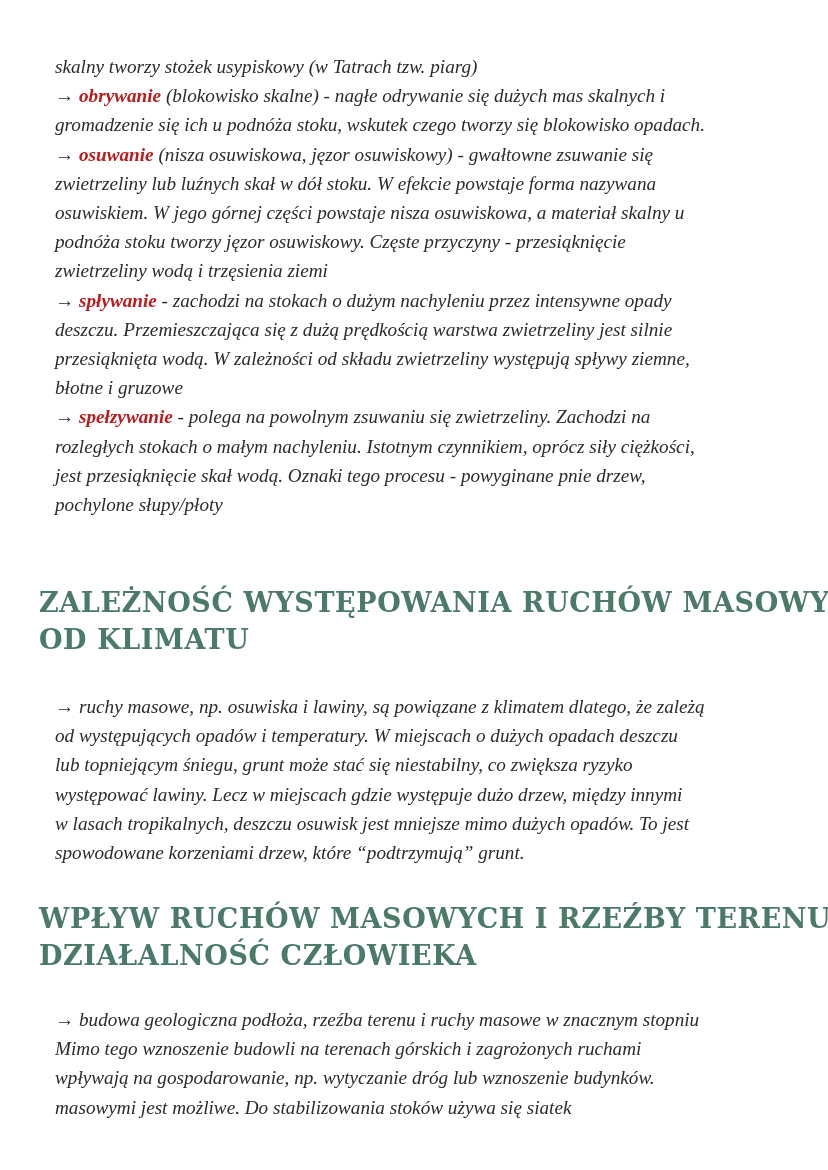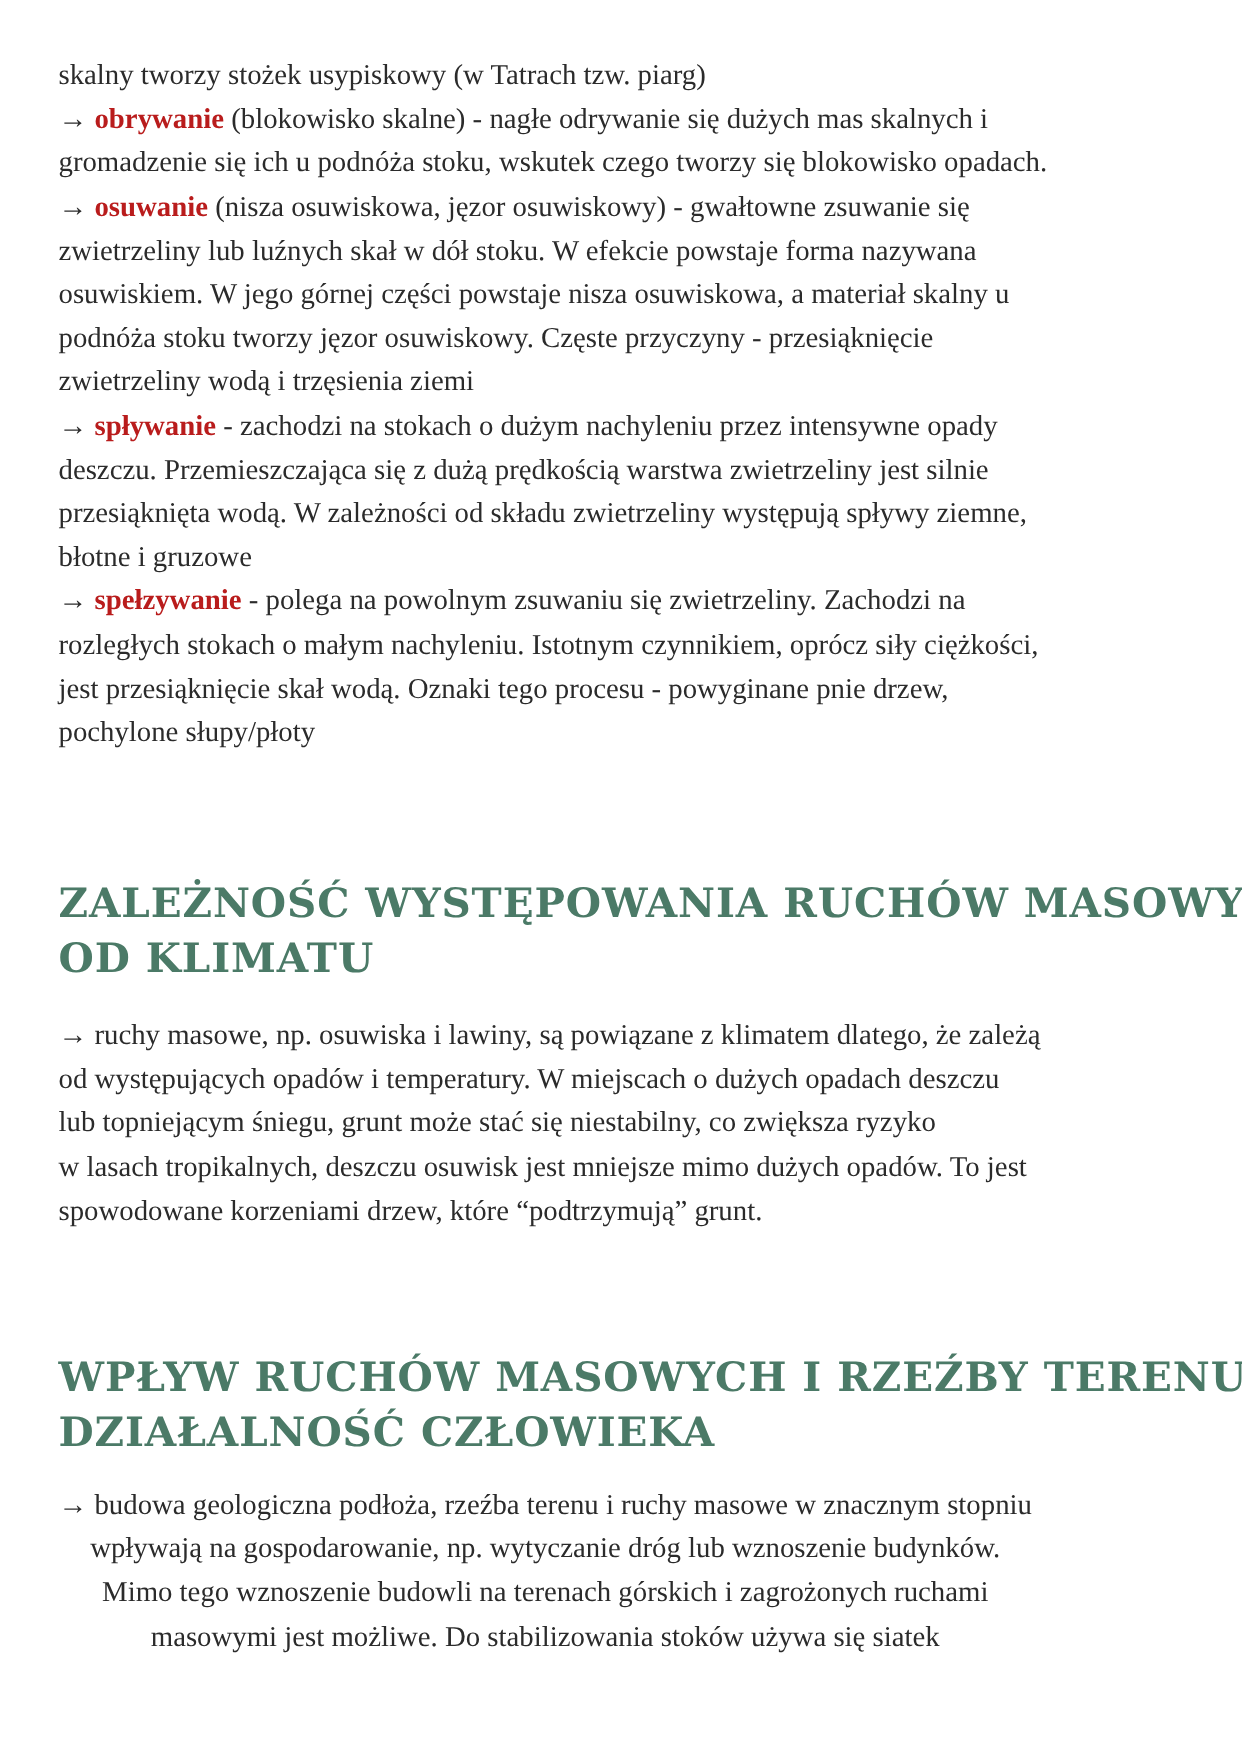--- a/index.html
+++ b/index.html
@@ -2,38 +2,38 @@
 <html><head>
 <meta charset="utf-8">
 <style>
   html, body { margin: 0; padding: 0; background: #ffffff; }
   body {
     width: 828px; height: 1170px; overflow: hidden; position: relative;
     font-family: "Liberation Serif", "DejaVu Serif", serif;
     color: #2b2b2b;
   }
   .page { position: absolute; left: 39px; top: 36px; width: 760px; }
-  .para { font-size: 19.2px; line-height: 29.2px; margin: 0; }
+  .para { font-size: 19.2px; line-height: 29.2px; margin: 16px; font-style: italic; }
   .line { display: block; white-space: nowrap; }
   .term { font-weight: bold; color: #b91c1c; }
   .heading {
     font-family: "DejaVu Serif", "Liberation Serif", serif;
     color: #4b7a67;
     text-transform: uppercase;
     font-size: 27px;
     line-height: 37px;
     letter-spacing: 0.6px;
     font-weight: bold;
     margin: 0;
   }
   .heading .hline { display: block; white-space: nowrap; }
   #h1 { position: absolute; top: 548px; left: 0; }
   #p2 { position: absolute; top: 640px; left: 0; }
   #h2 { position: absolute; top: 864px; left: 0; }
-  #p3 { position: absolute; top: 953px; left: 0; text-align: center; }
+  #p3 { position: absolute; top: 953px; left: 0; }
 </style>
 </head>
 <body>
 
 <div class="page">
 
   <p class="para" id="p1">
     <span class="line"><span>skalny tworzy stożek usypiskowy (w Tatrach tzw. piarg)</span></span>
     <span class="line"><span>→ </span><span class="term">obrywanie</span><span> (blokowisko skalne) - nagłe odrywanie się dużych mas skalnych i</span></span>
     <span class="line"><span>gromadzenie się ich u podnóża stoku, wskutek czego tworzy się blokowisko opadach.</span></span>
@@ -54,29 +54,30 @@
 
   <h2 class="heading" id="h1">
     <span class="hline">Zależność występowania ruchów masowych</span>
     <span class="hline">od klimatu</span>
   </h2>
 
   <p class="para" id="p2">
     <span class="line">→ ruchy masowe, np. osuwiska i lawiny, są powiązane z klimatem dlatego, że zależą</span>
     <span class="line">od występujących opadów i temperatury. W miejscach o dużych opadach deszczu</span>
     <span class="line">lub topniejącym śniegu, grunt może stać się niestabilny, co zwiększa ryzyko</span>
+    <span class="line">występować lawiny. Lecz w miejscach gdzie występuje dużo drzew, między innymi</span>
     <span class="line">w lasach tropikalnych, deszczu osuwisk jest mniejsze mimo dużych opadów. To jest</span>
     <span class="line">spowodowane korzeniami drzew, które “podtrzymują” grunt.</span>
   </p>
 
   <h2 class="heading" id="h2">
     <span class="hline">Wpływ ruchów masowych i rzeźby terenu na</span>
     <span class="hline">działalność człowieka</span>
   </h2>
 
   <p class="para" id="p3">
     <span class="line">→ budowa geologiczna podłoża, rzeźba terenu i ruchy masowe w znacznym stopniu</span>
+    <span class="line">Mimo tego wznoszenie budowli na terenach górskich i zagrożonych ruchami</span>
     <span class="line">wpływają na gospodarowanie, np. wytyczanie dróg lub wznoszenie budynków.</span>
-    <span class="line">Mimo tego wznoszenie budowli na terenach górskich i zagrożonych ruchami</span>
     <span class="line">masowymi jest możliwe. Do stabilizowania stoków używa się siatek</span>
   </p>
 
 </div>
 
 </body></html>

